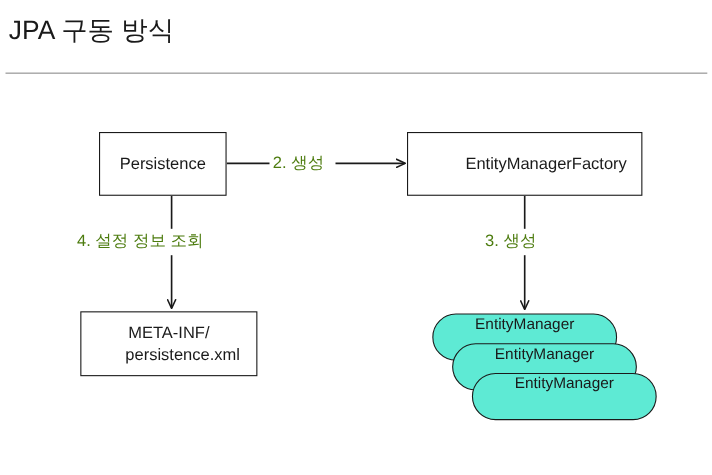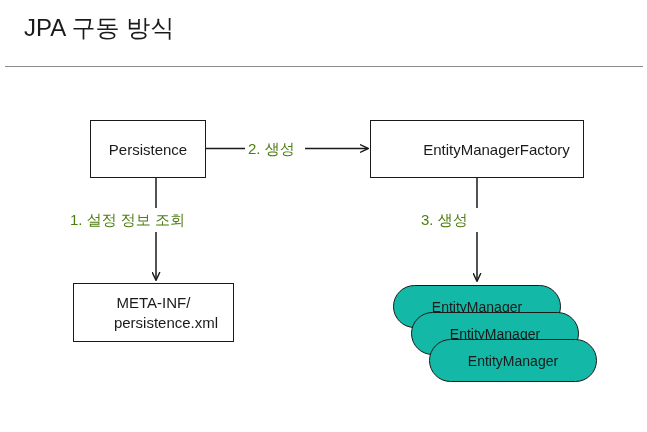--- a/index.html
+++ b/index.html
@@ -26,21 +26,20 @@
   .slide-title {
     position: absolute;
     left: 8px;
     top: 12px;
     font-size: 24px;
     line-height: 32px;
     font-weight: 400;
     color: #1a1a1a;
     letter-spacing: 0px;
     white-space: nowrap;
-    margin-left: 16px;
   }
   .title-rule {
     position: absolute;
     left: 5px;
     top: 66px;
     width: 638px;
     height: 1px;
     background: #8c8c8c;
   }
   .diagram-layer {
@@ -94,23 +93,22 @@
     left: 390px;
     top: 282px;
     width: 215px;
     height: 122px;
   }
   .em-card {
     position: absolute;
     box-sizing: border-box;
     border: 1.6px solid #1a1a1a;
     border-radius: 30px;
-    background: #14b8a6;
+    background: #5eead4;
     display: flex;
-    align-items: center;
     justify-content: center;
     font-size: 14px;
     color: #1a1a1a;
     width: 168px;
     height: 43px;
   }
   #em-card-1 { left: 3px;  top: 3px;  z-index: 1; }
   #em-card-2 { left: 21px; top: 30px; z-index: 2; }
   #em-card-3 { left: 39px; top: 57px; z-index: 3; }
   .edge-label {
@@ -123,21 +121,21 @@
   #label-step2 {
     left: 248px;
     top: 139px;
   }
   #label-step1 {
     left: 70px;
     top: 210px;
     font-size: 15px;
   }
   #label-step3 {
-    left: 421px;
+    left: 441px;
     top: 210px;
   }
   svg.edges {
     position: absolute;
     left: 0;
     top: 0;
     width: 647px;
     height: 432px;
     overflow: visible;
   }
@@ -192,18 +190,18 @@
       <div class="em-card" id="em-card-2">
         <span>EntityManager</span>
       </div>
       <div class="em-card" id="em-card-3">
         <span>EntityManager</span>
       </div>
     </div>
 
     <div class="edge-label" id="label-step2">2. 생성</div>
 
-    <div class="edge-label" id="label-step1">1. 설정 정보 조회</div>
+    <div class="edge-label" id="label-step1">4. 설정 정보 조회</div>
 
     <div class="edge-label" id="label-step3">3. 생성</div>
 
   </div>
 </div>
 
 </body></html>

